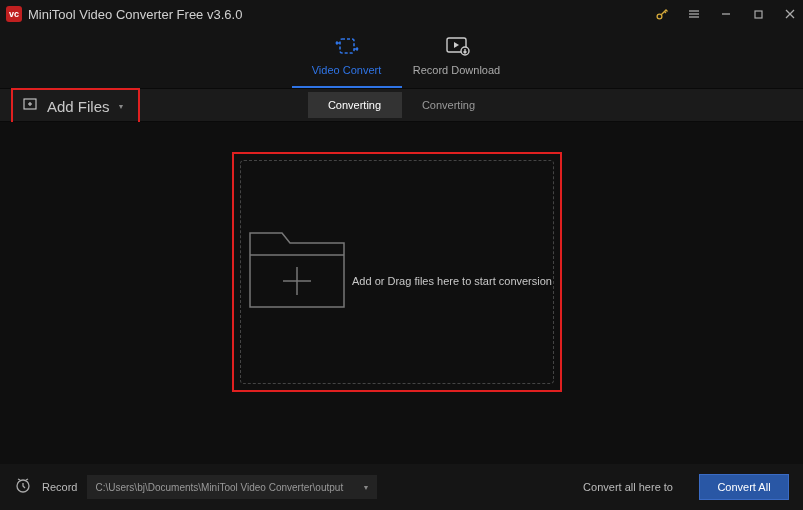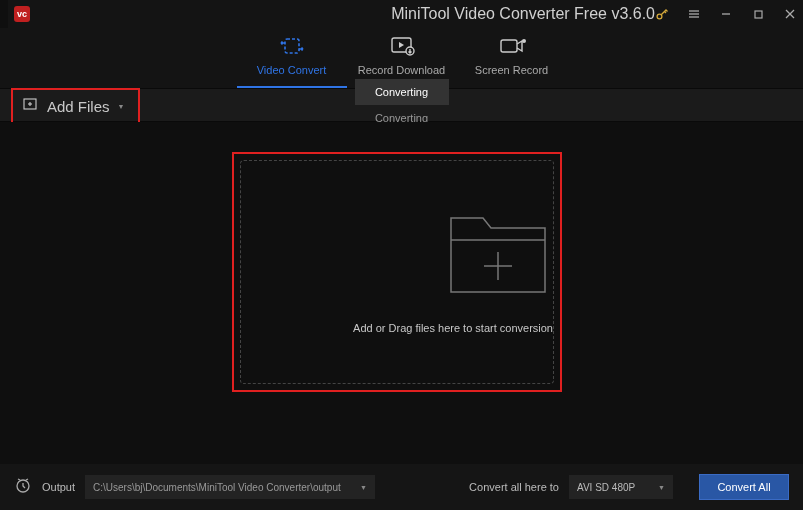--- a/index.html
+++ b/index.html
@@ -1,39 +1,39 @@
 <!DOCTYPE html>
 <html><head>
 <meta charset="utf-8">
 <style>
   * { margin: 0; padding: 0; box-sizing: border-box; font-family: -apple-system, "Segoe UI", Arial, sans-serif; }
   body { background: #0f0f0f; width: 803px; height: 510px; overflow: hidden; color: #ccc; }
-  .titlebar { height: 28px; display: flex; align-items: center; padding: 0 6px; background: #141414; margin-left: 8px; }
+  .titlebar { height: 28px; display: flex; align-items: center; padding: 0 6px; background: #141414; }
   .logo { width: 16px; height: 16px; background: #c02020; border-radius: 3px; display: flex; align-items: center; justify-content: center; font-size: 9px; font-weight: bold; color: #fff; margin-right: 6px; }
-  .title-text { font-size: 16px; color: #d0d0d0; flex: 1; text-align: right; }
+  .title-text { font-size: 13px; color: #d0d0d0; flex: 1; }
   .win-controls { display: flex; gap: 18px; align-items: center; }
   .win-btn { width: 14px; height: 14px; display: flex; align-items: center; justify-content: center; cursor: pointer; }
   .win-btn svg { display: block; }
   .key-icon svg { stroke: #d4a83a; }
   .nav { display: flex; justify-content: center; padding-top: 6px; background: #141414; }
   .nav-item { width: 110px; text-align: center; padding-bottom: 10px; cursor: pointer; border-bottom: 2px solid transparent; }
   .nav-item.active { border-bottom-color: #2f74e6; }
   .nav-item.active .nav-label { color: #2f74e6; }
   .nav-icon { height: 24px; margin-bottom: 6px; display: flex; align-items: center; justify-content: center; }
   .nav-label { font-size: 11px; color: #aaa; }
   .toolbar-row { height: 34px; display: flex; align-items: center; background: #1b1b1b; border-top: 1px solid #0a0a0a; border-bottom: 1px solid #0a0a0a; position: relative; }
   .add-files-wrap { position: absolute; left: 11px; top: -1px; border: 2px solid #e02020; padding: 4px; }
   .add-files { height: 24px; display: flex; align-items: center; gap: 8px; padding: 0 10px 0 6px; cursor: pointer; background: #1b1b1b; }
   .add-files-label { font-size: 15px; color: #c8c8c8; }
-  .tabs-center { position: absolute; left: 50%; transform: translateX(-50%); display: flex; flex-direction: column; }
+  .tabs-center { position: absolute; left: 50%; transform: translateX(-50%); display: flex; }
   .tab { width: 94px; height: 26px; display: flex; align-items: center; justify-content: center; font-size: 11px; cursor: pointer; color: #999; }
   .tab.active { background: #333; color: #fff; }
   .main { position: relative; height: 360px; background: #0f0f0f; }
   .dropzone-outline { position: absolute; left: 232px; top: 30px; width: 330px; height: 240px; border: 2px solid #e02020; }
-  .dropzone { position: absolute; inset: 6px; border: 1px dashed #444; border-radius: 4px; display: flex; flex-direction: column; align-items: flex-end; justify-content: center; cursor: pointer; }
+  .dropzone { position: absolute; inset: 6px; border: 1px dashed #444; border-radius: 4px; display: flex; flex-direction: row; align-items: center; justify-content: center; cursor: pointer; }
   .drop-label { font-size: 11px; color: #c8c8c8; margin-top: 18px; }
   .footer { position: absolute; bottom: 0; left: 0; right: 0; height: 46px; background: #151515; display: flex; align-items: center; padding: 0 14px; gap: 10px; }
   .footer-label { font-size: 11px; color: #bbb; }
   .path-box { flex: 0 0 290px; height: 24px; background: #232323; display: flex; align-items: center; padding: 0 8px; font-size: 10px; color: #999; cursor: pointer; justify-content: space-between; }
   .spacer { flex: 1; }
   .format-box { width: 104px; height: 24px; background: #232323; display: flex; align-items: center; justify-content: space-between; padding: 0 8px; font-size: 10px; color: #bbb; cursor: pointer; }
   .convert-all-btn { width: 90px; height: 26px; background: #2957a5; border: 1px solid #3a6bc4; display: flex; align-items: center; justify-content: center; font-size: 11px; color: #fff; cursor: pointer; margin-left: 16px; }
   .chev { font-size: 7px; color: #888; }
 </style>
 </head>
@@ -90,30 +90,20 @@
     <div class="nav-icon">
       <svg width="26" height="22" viewBox="0 0 26 22" fill="none" stroke="#ccc" stroke-width="1.4">
           <rect x="3" y="3" width="19" height="14" rx="2"></rect>
           <polygon points="10,7 10,13 15,10" fill="#ccc" stroke="none"></polygon>
           <circle cx="21" cy="16" r="4" fill="#141414" stroke="#ccc"></circle>
           <path d="M21 14 L21 18 M19.5 16.5 L21 18 L22.5 16.5"></path>
         </svg>
     </div>
     <div class="nav-label">Record Download</div>
   </div>
-  <div class="nav-item">
-    <div class="nav-icon">
-      <svg width="28" height="22" viewBox="0 0 28 22" fill="none" stroke="#ccc" stroke-width="1.4">
-          <rect x="3" y="5" width="16" height="12" rx="2"></rect>
-          <path d="M19 9 L24 6 L24 16 L19 13"></path>
-          <circle cx="26" cy="6" r="2" fill="#ccc" stroke="none"></circle>
-        </svg>
-    </div>
-    <div class="nav-label">Screen Record</div>
-  </div>
 </div>
 
 <div class="toolbar-row">
   <div class="add-files-wrap">
     <div class="add-files">
       <span>
         <svg width="16" height="14" viewBox="0 0 16 14" fill="none" stroke="#ccc" stroke-width="1.1">
             <rect x="1" y="2" width="12" height="10"></rect>
             <line x1="7" y1="5" x2="7" y2="9"></line>
             <line x1="5" y1="7" x2="9" y2="7"></line>
@@ -146,25 +136,21 @@
 </div>
 
 <div class="footer">
   <span>
     <svg width="18" height="18" viewBox="0 0 18 18" fill="none" stroke="#aaa" stroke-width="1.3">
         <circle cx="9" cy="10" r="6"></circle>
         <path d="M9 7 L9 10 L11 12"></path>
         <path d="M4 3 L6 4 M14 3 L12 4"></path>
       </svg>
   </span>
-  <span class="footer-label">Output</span>
+  <span class="footer-label">Record</span>
   <div class="path-box">
     <span>C:\Users\bj\Documents\MiniTool Video Converter\output</span>
     <span class="chev">▼</span>
   </div>
   <div class="spacer"></div>
   <span class="footer-label">Convert all here to</span>
-  <div class="format-box">
-    <span>AVI SD 480P</span>
-    <span class="chev">▼</span>
-  </div>
   <div class="convert-all-btn">Convert All</div>
 </div>
 
 </body></html>

